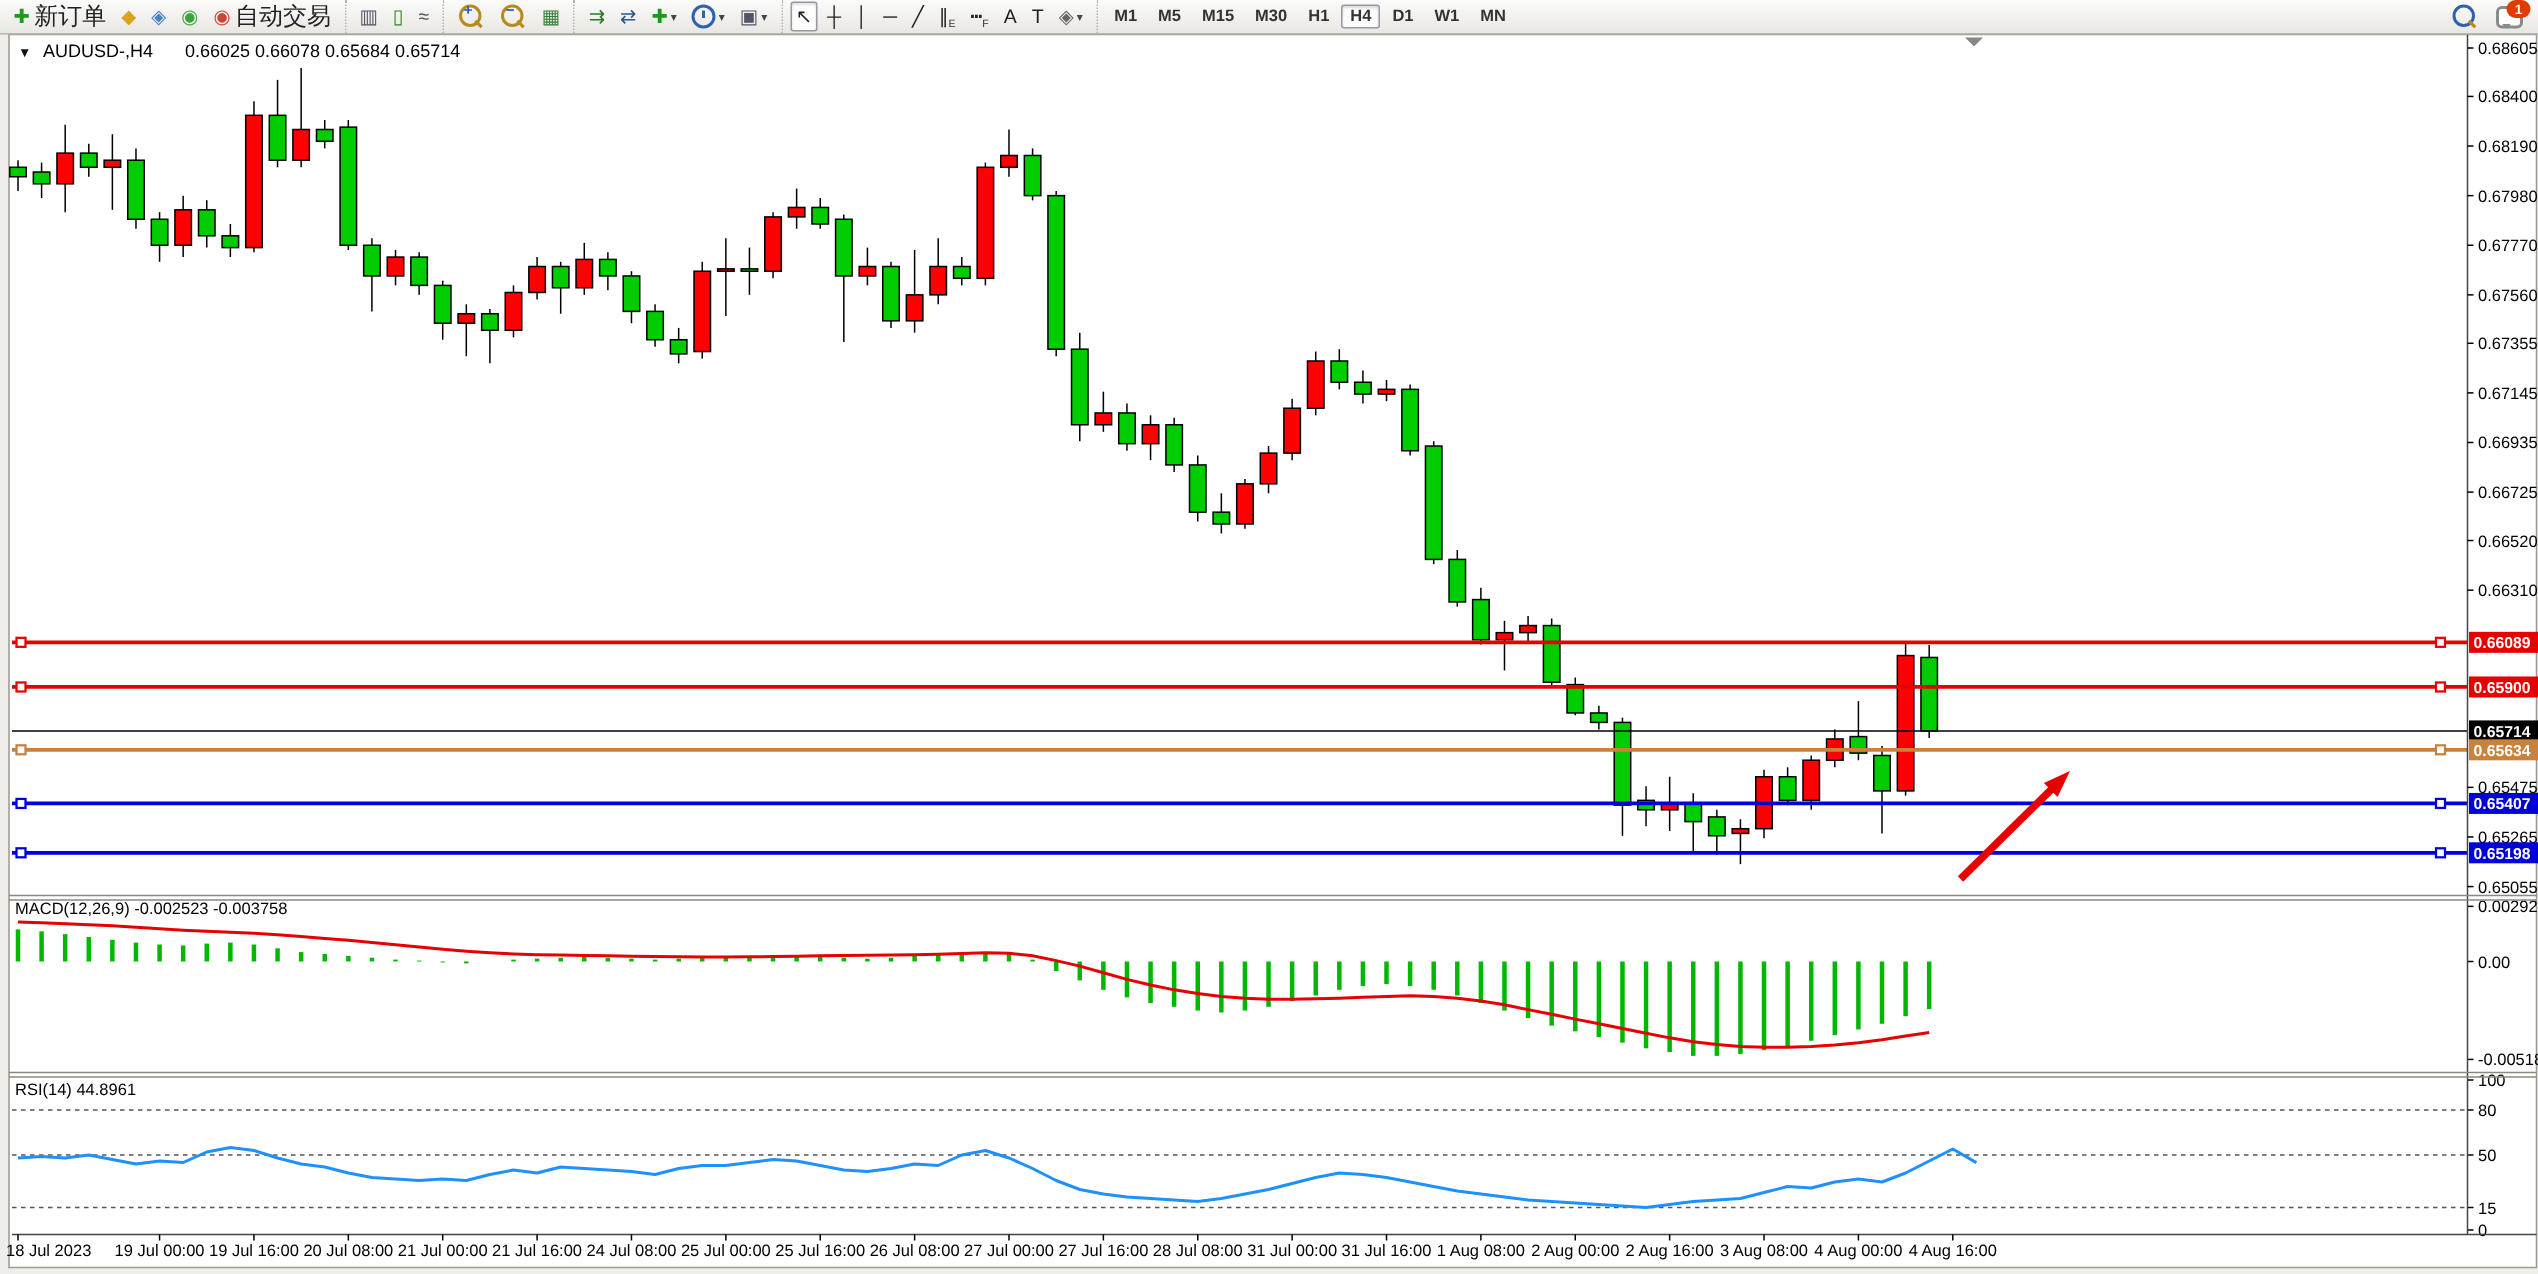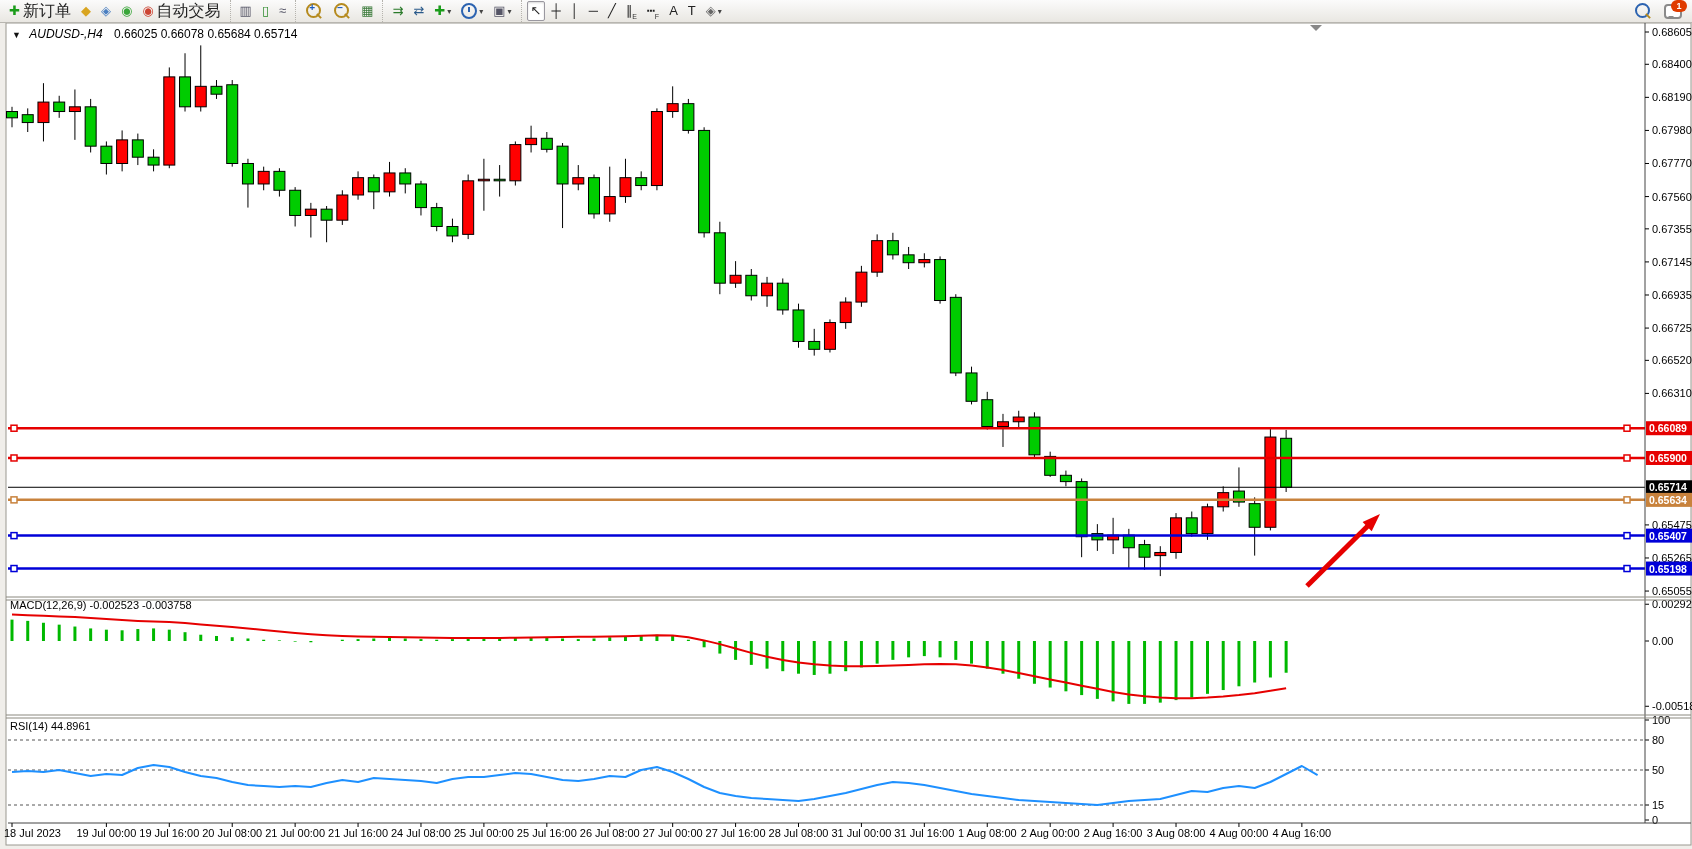--- a/index.html
+++ b/index.html
@@ -25,21 +25,21 @@
   .clockicon:after{content:"";position:absolute;left:5px;top:2px;width:2px;height:5px;background:#2c63b0;}
   .chaticon{position:relative;width:14px;height:11px;border:2px solid #8a8a8a;border-radius:4px;background:#fff;}
   .chaticon:after{content:"";position:absolute;left:2px;bottom:-5px;border:3px solid transparent;border-top-color:#8a8a8a;}
   .badge{position:absolute;right:-7px;top:-6px;min-width:12px;height:12px;border-radius:7px;background:#e03c00;
     color:#fff;font-size:9px;font-weight:bold;text-align:center;line-height:12px;padding:0 2px;}
   #tb-right{margin-left:auto;display:flex;align-items:center;padding-right:10px;gap:12px;}
   
   #chartwrap{position:absolute;left:0;top:0;width:1692px;height:849px;}
   #title{position:absolute;left:12px;top:27px;font-size:12px;color:#000;z-index:4;}
   #title .tri{font-size:9px;margin-right:5px;color:#111;}
-  #title b{font-weight:normal;font-style:italic;}
+  #title b{font-weight:normal;}
   svg text{font-family:"Liberation Sans","DejaVu Sans",sans-serif;}
 </style>
 </head>
 <body>
 
 <div id="app">
   <div id="chartwrap">
     <svg id="chart-svg" width="1692" height="849">
         <rect x="0" y="22" width="1692" height="827" fill="#f0eeea"></rect>
         <rect x="6" y="23" width="1685" height="822" fill="#ffffff" stroke="#9a9890"></rect>
@@ -418,21 +418,21 @@
         <text x="1238.94" y="837" font-size="11" fill="#000" text-anchor="middle">4 Aug 00:00</text>
         <line x1="1301.8600000000001" y1="823" x2="1301.8600000000001" y2="827" stroke="#000"></line>
         <text x="1301.8600000000001" y="837" font-size="11" fill="#000" text-anchor="middle">4 Aug 16:00</text>
         <path d="M1310 25 L1322 25 L1316 31 Z" fill="#888"></path>
         <line x1="1307" y1="586" x2="1370.0324697216556" y2="523.830988767682" stroke="#e60000" stroke-width="5"></line>
         <path d="M1380 514 L1371.7 531.3 L1362.6 522.0 Z" fill="#e60000"></path>
       </svg>
     <div id="title">
       <span class="tri">▼</span>
       <b>AUDUSD-,H4</b>
-      <span style="margin-left:8px">0.66025 0.66078 0.65684 0.65714</span>
+      <span style="margin-left:18px">0.66025 0.66078 0.65684 0.65714</span>
     </div>
   </div>
   <div id="toolbar">
       <span class="tgroup">
         <span class="tbtn">
           <span class="tglyph" style="color: rgb(26, 156, 26);">✚</span>
           <span class="tlabel">新订单</span>
         </span>
         <span class="tbtn">
           <span class="tglyph" style="color: rgb(217, 165, 32);">◆</span>
@@ -522,20 +522,31 @@
           <span class="tglyph" style="color: rgb(34, 34, 34);">A</span>
         </span>
         <span class="tbtn">
           <span class="tglyph" style="color: rgb(34, 34, 34);">T</span>
         </span>
         <span class="tbtn">
           <span class="tglyph" style="color: rgb(102, 102, 102);">◈</span>
           <span class="caret">▾</span>
         </span>
       </span>
+      <span class="tgroup">
+        <span class="tf">M1</span>
+        <span class="tf">M5</span>
+        <span class="tf">M15</span>
+        <span class="tf">M30</span>
+        <span class="tf">H1</span>
+        <span class="tf active">H4</span>
+        <span class="tf">D1</span>
+        <span class="tf">W1</span>
+        <span class="tf">MN</span>
+      </span>
       <span id="tb-right">
         <span class="mag" style="border-color: rgb(44, 99, 176);"></span>
         <span class="chaticon" style="position: relative;">
           <span class="badge">1</span>
         </span>
       </span>
     </div>
 </div>
 
 </body></html>

